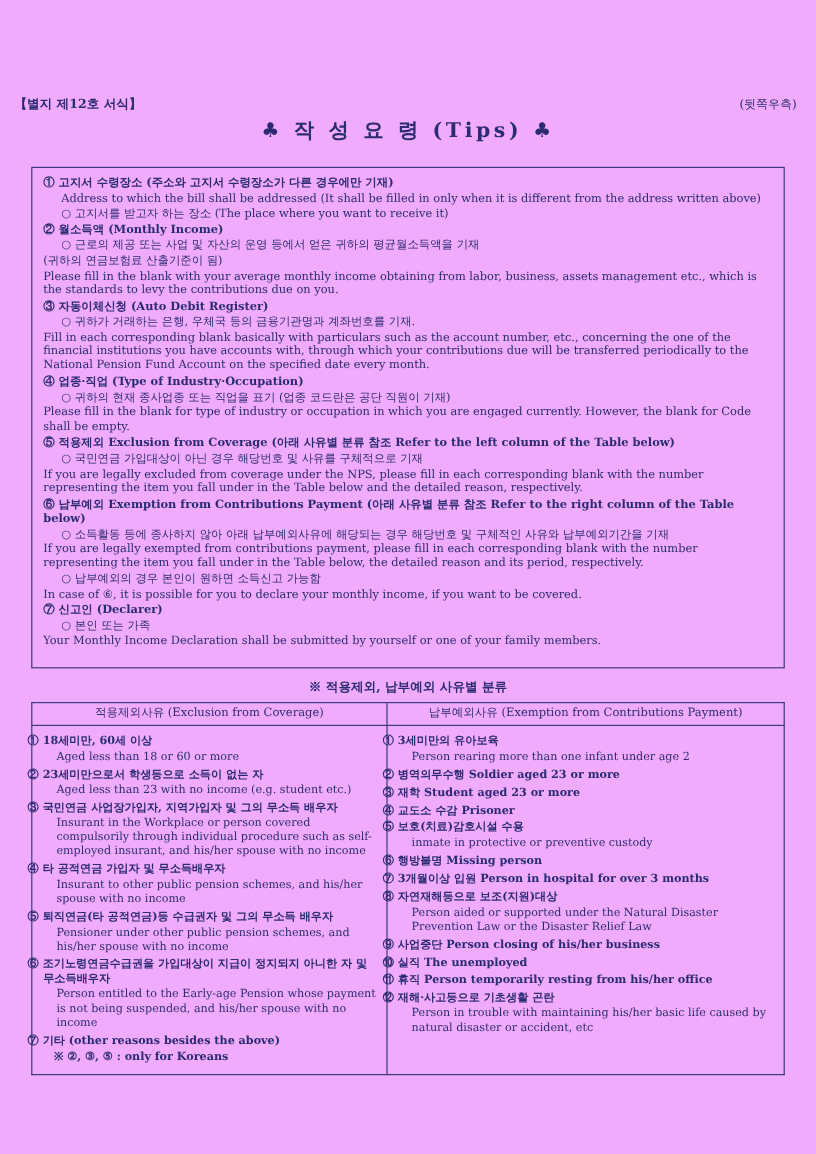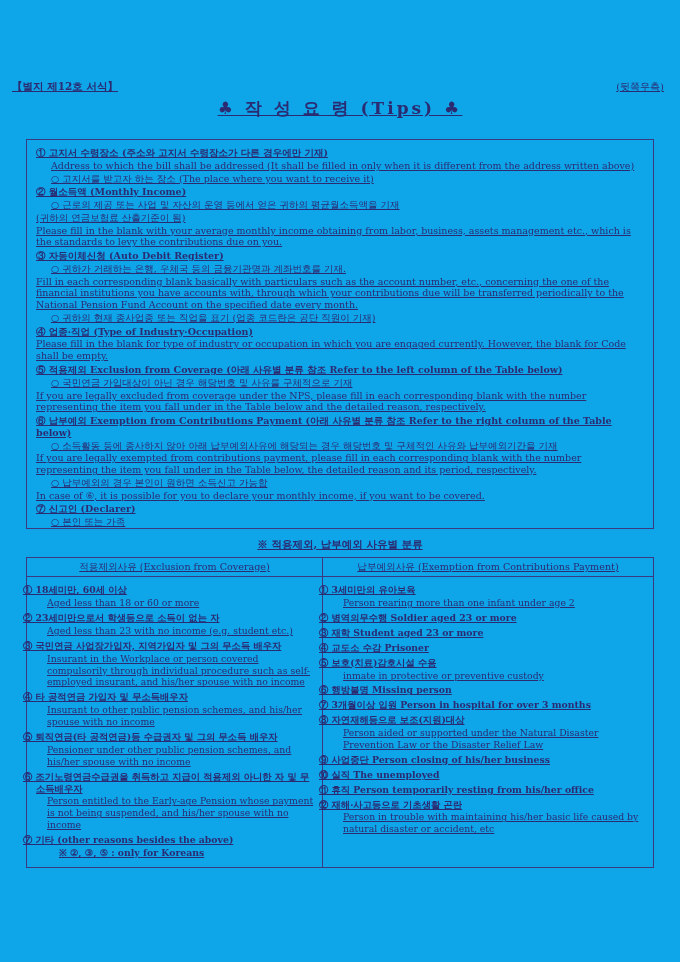--- a/index.html
+++ b/index.html
@@ -1,41 +1,40 @@
 <!DOCTYPE html>
 <html><head>
 <meta charset="utf-8">
 <style>
   * { margin:0; padding:0; box-sizing:border-box; }
   html,body { background:#e9e9e6; }
   .page {
     width:680px; height:962px; margin:0 auto; overflow:hidden; position:relative;
-    background:#0ea5e9; color:#2b2b72;
+    background:#f0abfc; color:#2b2b72;
     font-family:"DejaVu Serif","Liberation Serif",serif;
     padding-top:80px;
-    text-decoration:underline;
   }
   .topbar { display:flex; justify-content:space-between; align-items:flex-end; padding:0 16px 0 12px; font-size:10.5px; font-weight:bold; }
   .topbar .side { font-weight:normal; font-size:10px; }
   .title { text-align:center; font-size:17px; font-weight:bold; letter-spacing:3px; margin:3px 0 19px; }
-  .box { border:1.6px solid #3a3a80; margin:0 26px; padding:5px 9px 0; font-size:9.5px; line-height:1.24; }
+  .box { border:1.6px solid #3a3a80; margin:0 26px; padding:5px 9px 15px; font-size:9.5px; line-height:1.24; }
   .ln { margin-top:1px; }
   .ln.h  { font-weight:bold; margin-top:2px; }
   .ln.i1 { margin-left:15px; }
   .ln.i2 { }
   .note-line { text-align:center; font-weight:bold; font-size:10.5px; margin:9px 0 5px; }
   table.cls { border-collapse:collapse; margin:0 auto; width:628px; font-size:9.3px; line-height:1.28; table-layout:fixed; }
   table.cls th, table.cls td { border:1.4px solid #3a3a80; }
   table.cls th { font-weight:normal; text-align:center; padding:3px 2px; font-size:9.6px; }
   table.cls td { vertical-align:top; padding:4px 7px 7px; }
   td.lcol, th.lcol { width:296px; }
   .tl { margin-bottom:1px; }
   .tl.ko { font-weight:bold; padding-left:2px; text-indent:-13px; margin-top:3px; }
   .tl.en { margin-left:13px; }
-  .tl.note { margin-left:25px; font-weight:bold; }
+  .tl.note { margin-left:11px; font-weight:bold; }
 </style>
 </head>
 <body>
 
 <div class="page">
 
   <div class="topbar">
     <span>【별지 제12호 서식】</span>
     <span class="side">(뒷쪽우측)</span>
   </div>
@@ -46,33 +45,34 @@
     <div class="ln h">① 고지서 수령장소 (주소와 고지서 수령장소가 다른 경우에만 기재)</div>
     <div class="ln i1 en">Address to which the bill shall be addressed (It shall be filled in only when it is different from the address written above)</div>
     <div class="ln i1">○ 고지서를 받고자 하는 장소  (The place where you want to receive it)</div>
     <div class="ln h">② 월소득액 (Monthly Income)</div>
     <div class="ln i1">○ 근로의 제공 또는 사업 및 자산의 운영 등에서 얻은 귀하의 평균월소득액을 기재</div>
     <div class="ln i2">(귀하의 연금보험료 산출기준이 됨)</div>
     <div class="ln i2 en">Please fill in the blank with your average monthly income obtaining from labor, business, assets management etc., which is the standards to levy the contributions due on you.</div>
     <div class="ln h">③ 자동이체신청 (Auto Debit Register)</div>
     <div class="ln i1">○ 귀하가 거래하는 은행, 우체국 등의 금융기관명과 계좌번호를 기재.</div>
     <div class="ln i2 en">Fill in each corresponding blank basically with particulars such as the account number, etc., concerning the one of the financial institutions you have accounts with, through which your contributions due will be transferred periodically to the National Pension Fund Account on the specified date every month.</div>
+    <div class="ln h">④ 업종·직업 (Type of Industry·Occupation)</div>
     <div class="ln i1">○ 귀하의 현재 종사업종 또는 직업을 표기 (업종 코드란은 공단 직원이 기재)</div>
-    <div class="ln h">④ 업종·직업 (Type of Industry·Occupation)</div>
     <div class="ln i2 en">Please fill in the blank for type of industry or occupation in which you are engaged currently. However, the blank for Code shall be empty.</div>
     <div class="ln h">⑤ 적용제외 Exclusion from Coverage (아래 사유별 분류 참조 Refer to the left column of the Table below)</div>
     <div class="ln i1">○ 국민연금 가입대상이 아닌 경우 해당번호 및 사유를 구체적으로 기재</div>
     <div class="ln i2 en">If you are legally excluded from coverage under the NPS, please fill in each corresponding blank with the number representing the item you fall under in the Table below and the detailed reason, respectively.</div>
     <div class="ln h">⑥ 납부예외 Exemption from Contributions Payment (아래 사유별 분류 참조 Refer to the right column of the Table below)</div>
     <div class="ln i1">○ 소득활동 등에 종사하지 않아 아래 납부예외사유에 해당되는 경우 해당번호 및 구체적인 사유와 납부예외기간을 기재</div>
     <div class="ln i2 en">If you are legally exempted from contributions payment, please fill in each corresponding blank with the number representing the item you fall under in the Table below, the detailed reason and its period, respectively.</div>
     <div class="ln i1">○ 납부예외의 경우 본인이 원하면 소득신고 가능함</div>
     <div class="ln i2 en">In case of ⑥, it is possible for you to declare your monthly income, if you want to be covered.</div>
     <div class="ln h">⑦ 신고인 (Declarer)</div>
     <div class="ln i1">○ 본인 또는 가족</div>
+    <div class="ln i2 en">Your Monthly Income Declaration shall be submitted by yourself or one of your family members.</div>
   </div>
 
   <div class="note-line">※ 적용제외, 납부예외 사유별 분류</div>
 
   <table class="cls">
     <tbody>
         <tr>
       <th class="lcol">적용제외사유 (Exclusion from Coverage)</th>
       <th>납부예외사유 (Exemption from Contributions Payment)</th>
     </tr>
@@ -81,21 +81,21 @@
         <div class="tl ko">① 18세미만, 60세 이상</div>
         <div class="tl en">Aged less than 18 or 60 or more</div>
         <div class="tl ko">② 23세미만으로서 학생등으로 소득이 없는 자</div>
         <div class="tl en">Aged less than 23 with no income (e.g. student etc.)</div>
         <div class="tl ko">③ 국민연금 사업장가입자, 지역가입자 및 그의 무소득 배우자</div>
         <div class="tl en">Insurant in the Workplace or person covered compulsorily through individual procedure such as self-employed insurant, and his/her spouse with no income</div>
         <div class="tl ko">④ 타 공적연금 가입자 및 무소득배우자</div>
         <div class="tl en">Insurant to other public pension schemes, and his/her spouse with no income</div>
         <div class="tl ko">⑤ 퇴직연금(타 공적연금)등 수급권자 및 그의 무소득 배우자</div>
         <div class="tl en">Pensioner under other public pension schemes, and his/her spouse with no income</div>
-        <div class="tl ko">⑥ 조기노령연금수급권을 취득하고 지급이 적용제외 아니한 자 및 무소득배우자</div>
+        <div class="tl ko">⑥ 조기노령연금수급권을 가입대상이 지급이 정지되지 아니한 자 및 무소득배우자</div>
         <div class="tl en">Person entitled to the Early-age Pension whose payment is not being suspended, and his/her spouse with no income</div>
         <div class="tl ko">⑦ 기타 (other reasons besides the above)</div>
         <div class="tl note">※ ②, ③, ⑤ : only for Koreans</div>
       </td>
       <td>
         <div class="tl ko">① 3세미만의 유아보육</div>
         <div class="tl en">Person rearing more than one infant under age 2</div>
         <div class="tl ko">② 병역의무수행  Soldier aged 23 or more</div>
         <div class="tl ko">③ 재학  Student aged 23 or more</div>
         <div class="tl ko">④ 교도소 수감  Prisoner</div>

